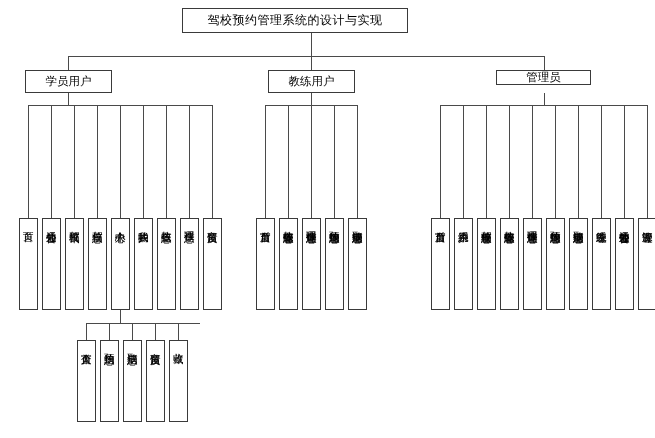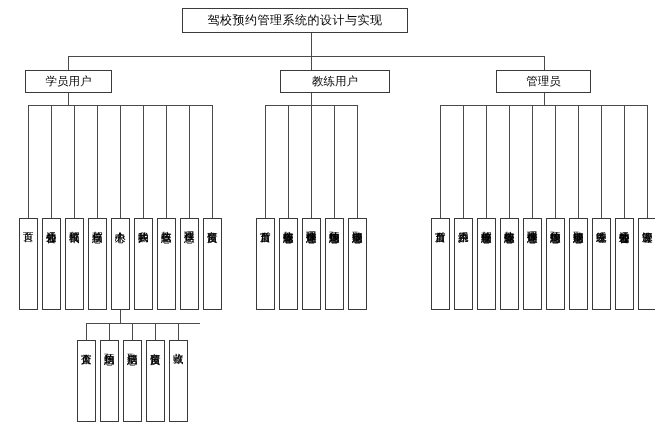--- a/index.html
+++ b/index.html
@@ -81,25 +81,25 @@
   <div class="hline" style="left:68px; top:56px; width:476px;"></div>
 
   <div class="vline" style="left:68px; top:56px; height:14px;"></div>
   <div class="vline" style="left:311px; top:56px; height:14px;"></div>
   <div class="vline" style="left:544px; top:56px; height:14px;"></div>
 
   <div class="node lvl2" style="left:25px; top:70px; width:87px; height:23px;">
     <span>学员用户</span>
   </div>
 
-  <div class="node lvl2" style="left:280px; top:70px; width:110px; height:23px;">
+  <div class="node lvl2" style="left:268px; top:70px; width:87px; height:23px;">
     <span>教练用户</span>
   </div>
 
-  <div class="node lvl2" style="left:496px; top:70px; width:95px; height:23px;align-items:center;">
+  <div class="node lvl2" style="left:496px; top:70px; width:95px; height:15px;align-items:center;">
     <span>管理员</span>
   </div>
 
   <div class="vline" style="left:68px; top:93px; height:12px;"></div>
   <div class="hline" style="left:28px; top:105px; width:184px;"></div>
 
   <div class="vline" style="left:28px;  top:105px; height:113px;"></div>
   <div class="vline" style="left:51px;  top:105px; height:113px;"></div>
   <div class="vline" style="left:74px;  top:105px; height:113px;"></div>
   <div class="vline" style="left:97px;  top:105px; height:113px;"></div>

